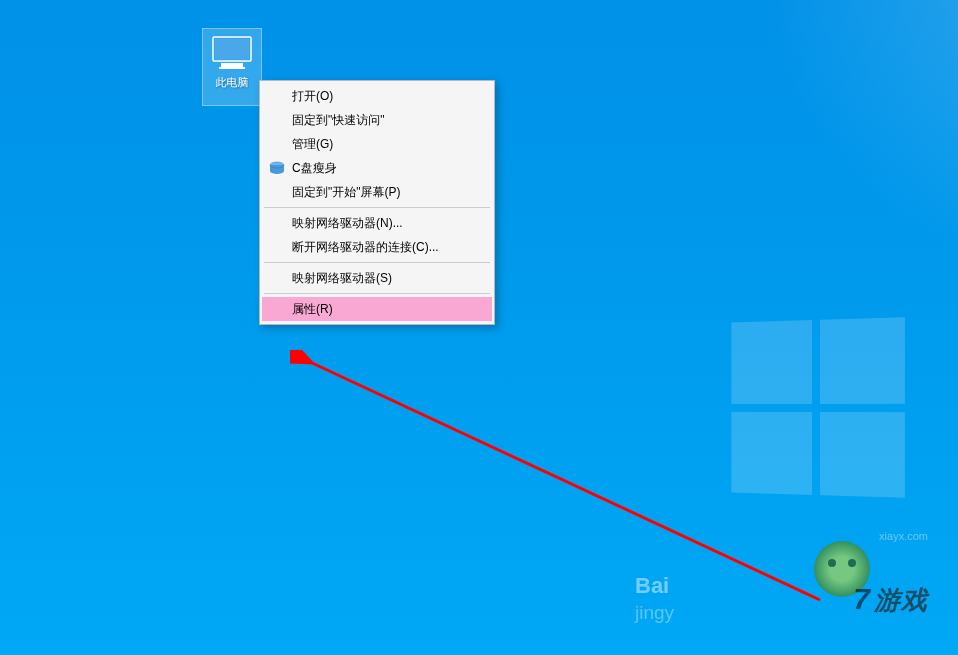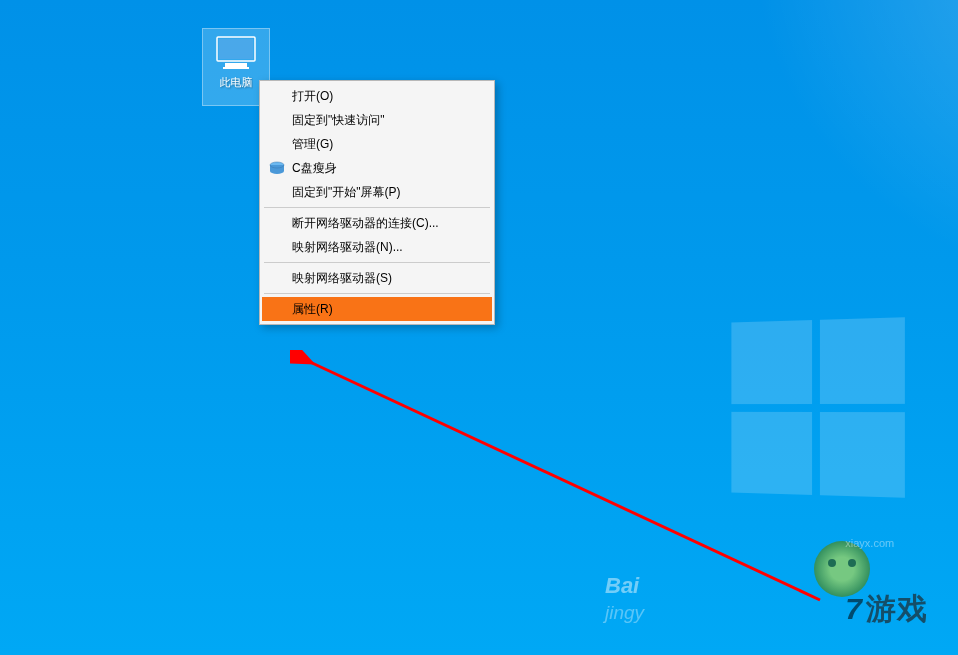--- a/index.html
+++ b/index.html
@@ -37,21 +37,21 @@
       opacity: 0.35;
       transform: perspective(400px) rotateY(-8deg);
     }
     .windows-logo div {
       background: rgba(255,255,255,0.5);
     }
     .desktop-icon {
       position: absolute;
       left: 202px;
       top: 28px;
-      width: 68px;
+      width: 60px;
       height: 78px;
       display: flex;
       flex-direction: column;
       align-items: center;
       background: rgba(255,255,255,0.2);
       border: 1px solid rgba(255,255,255,0.35);
       padding-top: 6px;
       cursor: pointer;
     }
     .pc-icon-svg {
@@ -81,21 +81,21 @@
       display: flex;
       align-items: center;
       height: 24px;
       padding: 0 8px 0 30px;
       color: #000;
       cursor: default;
       position: relative;
       text-align: center;
     }
     .menu-item.highlighted {
-      background: #f97316;
+      background: #f9a8d4;
     }
     .menu-separator {
       height: 1px;
       background: #cccccc;
       margin: 3px 2px;
     }
     .menu-icon {
       position: absolute;
       left: 7px;
       top: 5px;
@@ -104,40 +104,41 @@
     }
     .arrow-annotation {
       position: absolute;
       left: 290px;
       top: 350px;
       pointer-events: none;
     }
     .watermark-right {
       position: absolute;
       right: 30px;
-      bottom: 25px;
+      bottom: 37px;
+      text-align: right;
       color: rgba(255,255,255,0.4);
       font-size: 11px;
       pointer-events: none;
     }
     .watermark-logo-text {
       color: rgba(30,30,30,0.65);
-      font-size: 30px;
+      font-size: 26px;
       font-weight: bold;
       letter-spacing: 1px;
+      font-style: italic;
     }
     .watermark-left {
       position: absolute;
-      left: 605px;
+      left: 635px;
       bottom: 30px;
       color: rgba(255,255,255,0.45);
       font-size: 22px;
       font-weight: bold;
       pointer-events: none;
-      font-style: italic;
     }
     .watermark-left .sub {
       font-size: 19px;
       font-weight: normal;
       color: rgba(255,255,255,0.35);
     }
     .circle-logo {
       position: absolute;
       right: 88px;
       bottom: 58px;
@@ -199,24 +200,24 @@
     </svg>
     <span>C盘瘦身</span>
   </div>
   <div class="menu-item">
     <span>固定到"开始"屏幕(P)</span>
   </div>
 
   <div class="menu-separator"></div>
 
   <div class="menu-item">
+    <span>映射网络驱动器(N)...</span>
+  </div>
+  <div class="menu-item">
     <span>断开网络驱动器的连接(C)...</span>
-  </div>
-  <div class="menu-item">
-    <span>映射网络驱动器(N)...</span>
   </div>
 
   <div class="menu-separator"></div>
 
   <div class="menu-item">
     <span>映射网络驱动器(S)</span>
   </div>
 
   <div class="menu-separator"></div>
 

